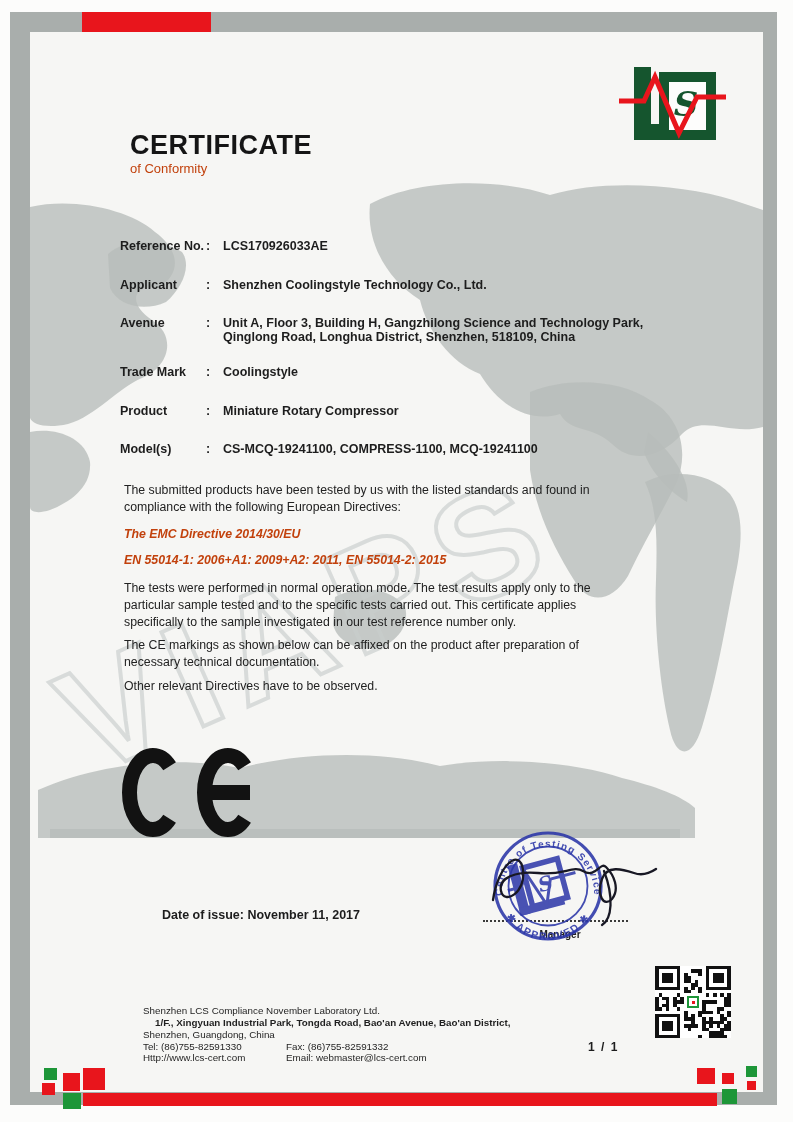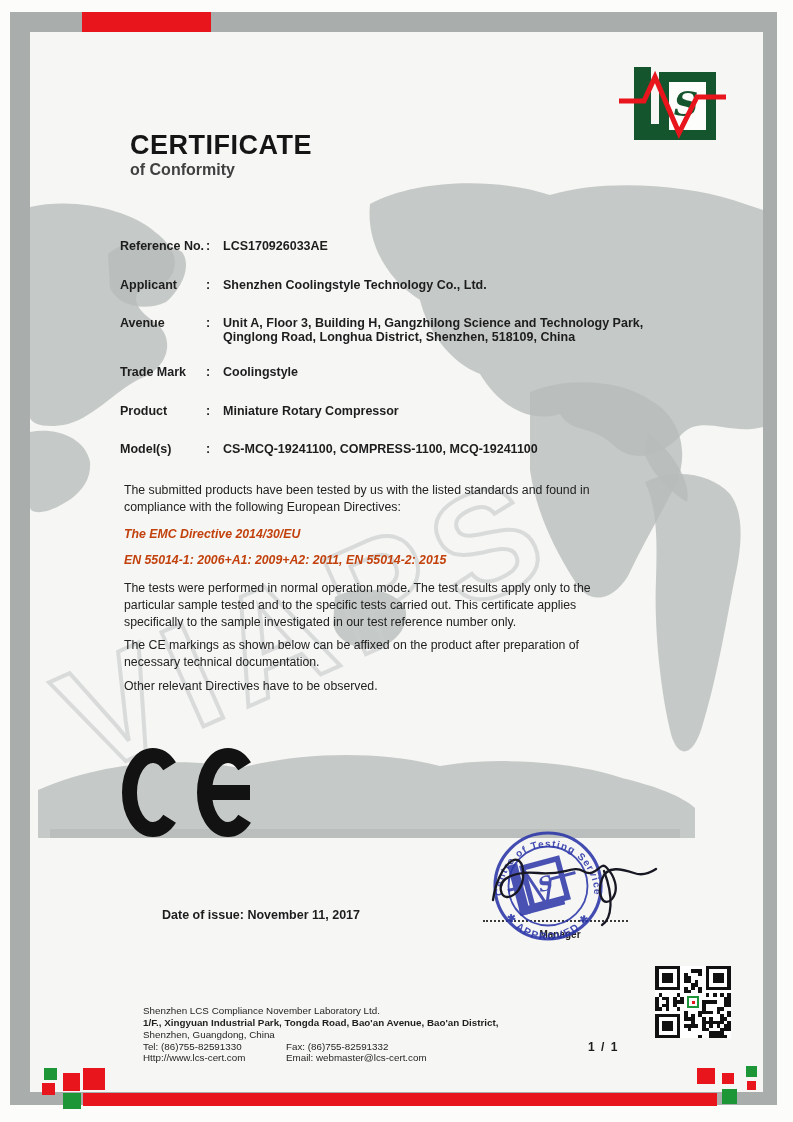--- a/index.html
+++ b/index.html
@@ -8,38 +8,38 @@
   .abs{position:absolute;}
   .frame{left:10px;top:12px;width:767px;height:1093px;background:#a9aeac;}
   .inner{left:30px;top:32px;width:733px;height:1060px;background:#f6f6f4;overflow:hidden;}
   .sq{position:absolute;}
   .red{background:#e8151c;}
   .green{background:#1d9638;}
 
   .map-svg{left:0;top:0;width:733px;height:1060px;}
 
   .doc-title{left:100px;top:98px;font-size:27px;font-weight:bold;letter-spacing:.5px;color:#151515;}
-  .doc-subtitle{left:100px;top:129px;font-size:16px;font-weight:bold;color:#404040;}
+  .doc-subtitle{left:100px;top:129px;font-size:13px;font-weight:normal;color:#c2410c;}
 
   .frow{position:absolute;left:90px;width:600px;font-size:12.5px;font-weight:bold;line-height:14px;}
   .flabel{position:absolute;left:0;top:0;}
   .fcolon{position:absolute;left:86px;top:0;}
   .fvalue{position:absolute;left:103px;top:0;width:452px;}
 
   .para{position:absolute;left:94px;width:504px;font-size:12.3px;line-height:17px;color:#222;}
   .para.bold{font-weight:bold;color:#c2410c;font-style:italic;}
 
   .date-line{left:99px;top:876px;font-size:12.5px;font-weight:bold;padding-left:33px;}
 
   .dotline{left:453px;top:888px;width:145px;height:0;border-top:2px dotted #3a3a3a;}
   .manager{left:455px;top:897px;width:150px;text-align:center;font-size:10px;font-weight:600;color:#222;}
 
   .footer-line{position:absolute;left:113px;font-size:9.8px;line-height:11px;color:#1f1f1f;white-space:nowrap;}
   .footer-line .col2{position:absolute;left:143px;top:0;}
-  .fl-bold{font-weight:bold;}
+  .fl-bold{font-weight:bold;margin-left:12px;}
 
   .page-ind{left:558px;top:1008px;font-size:12px;font-weight:bold;letter-spacing:1.5px;}
 
   svg text{font-family:"Liberation Sans",sans-serif;}
   .serif-s{font-family:"DejaVu Serif","Liberation Serif",serif;}
 </style>
 </head>
 <body>
 
 <div class="page">

